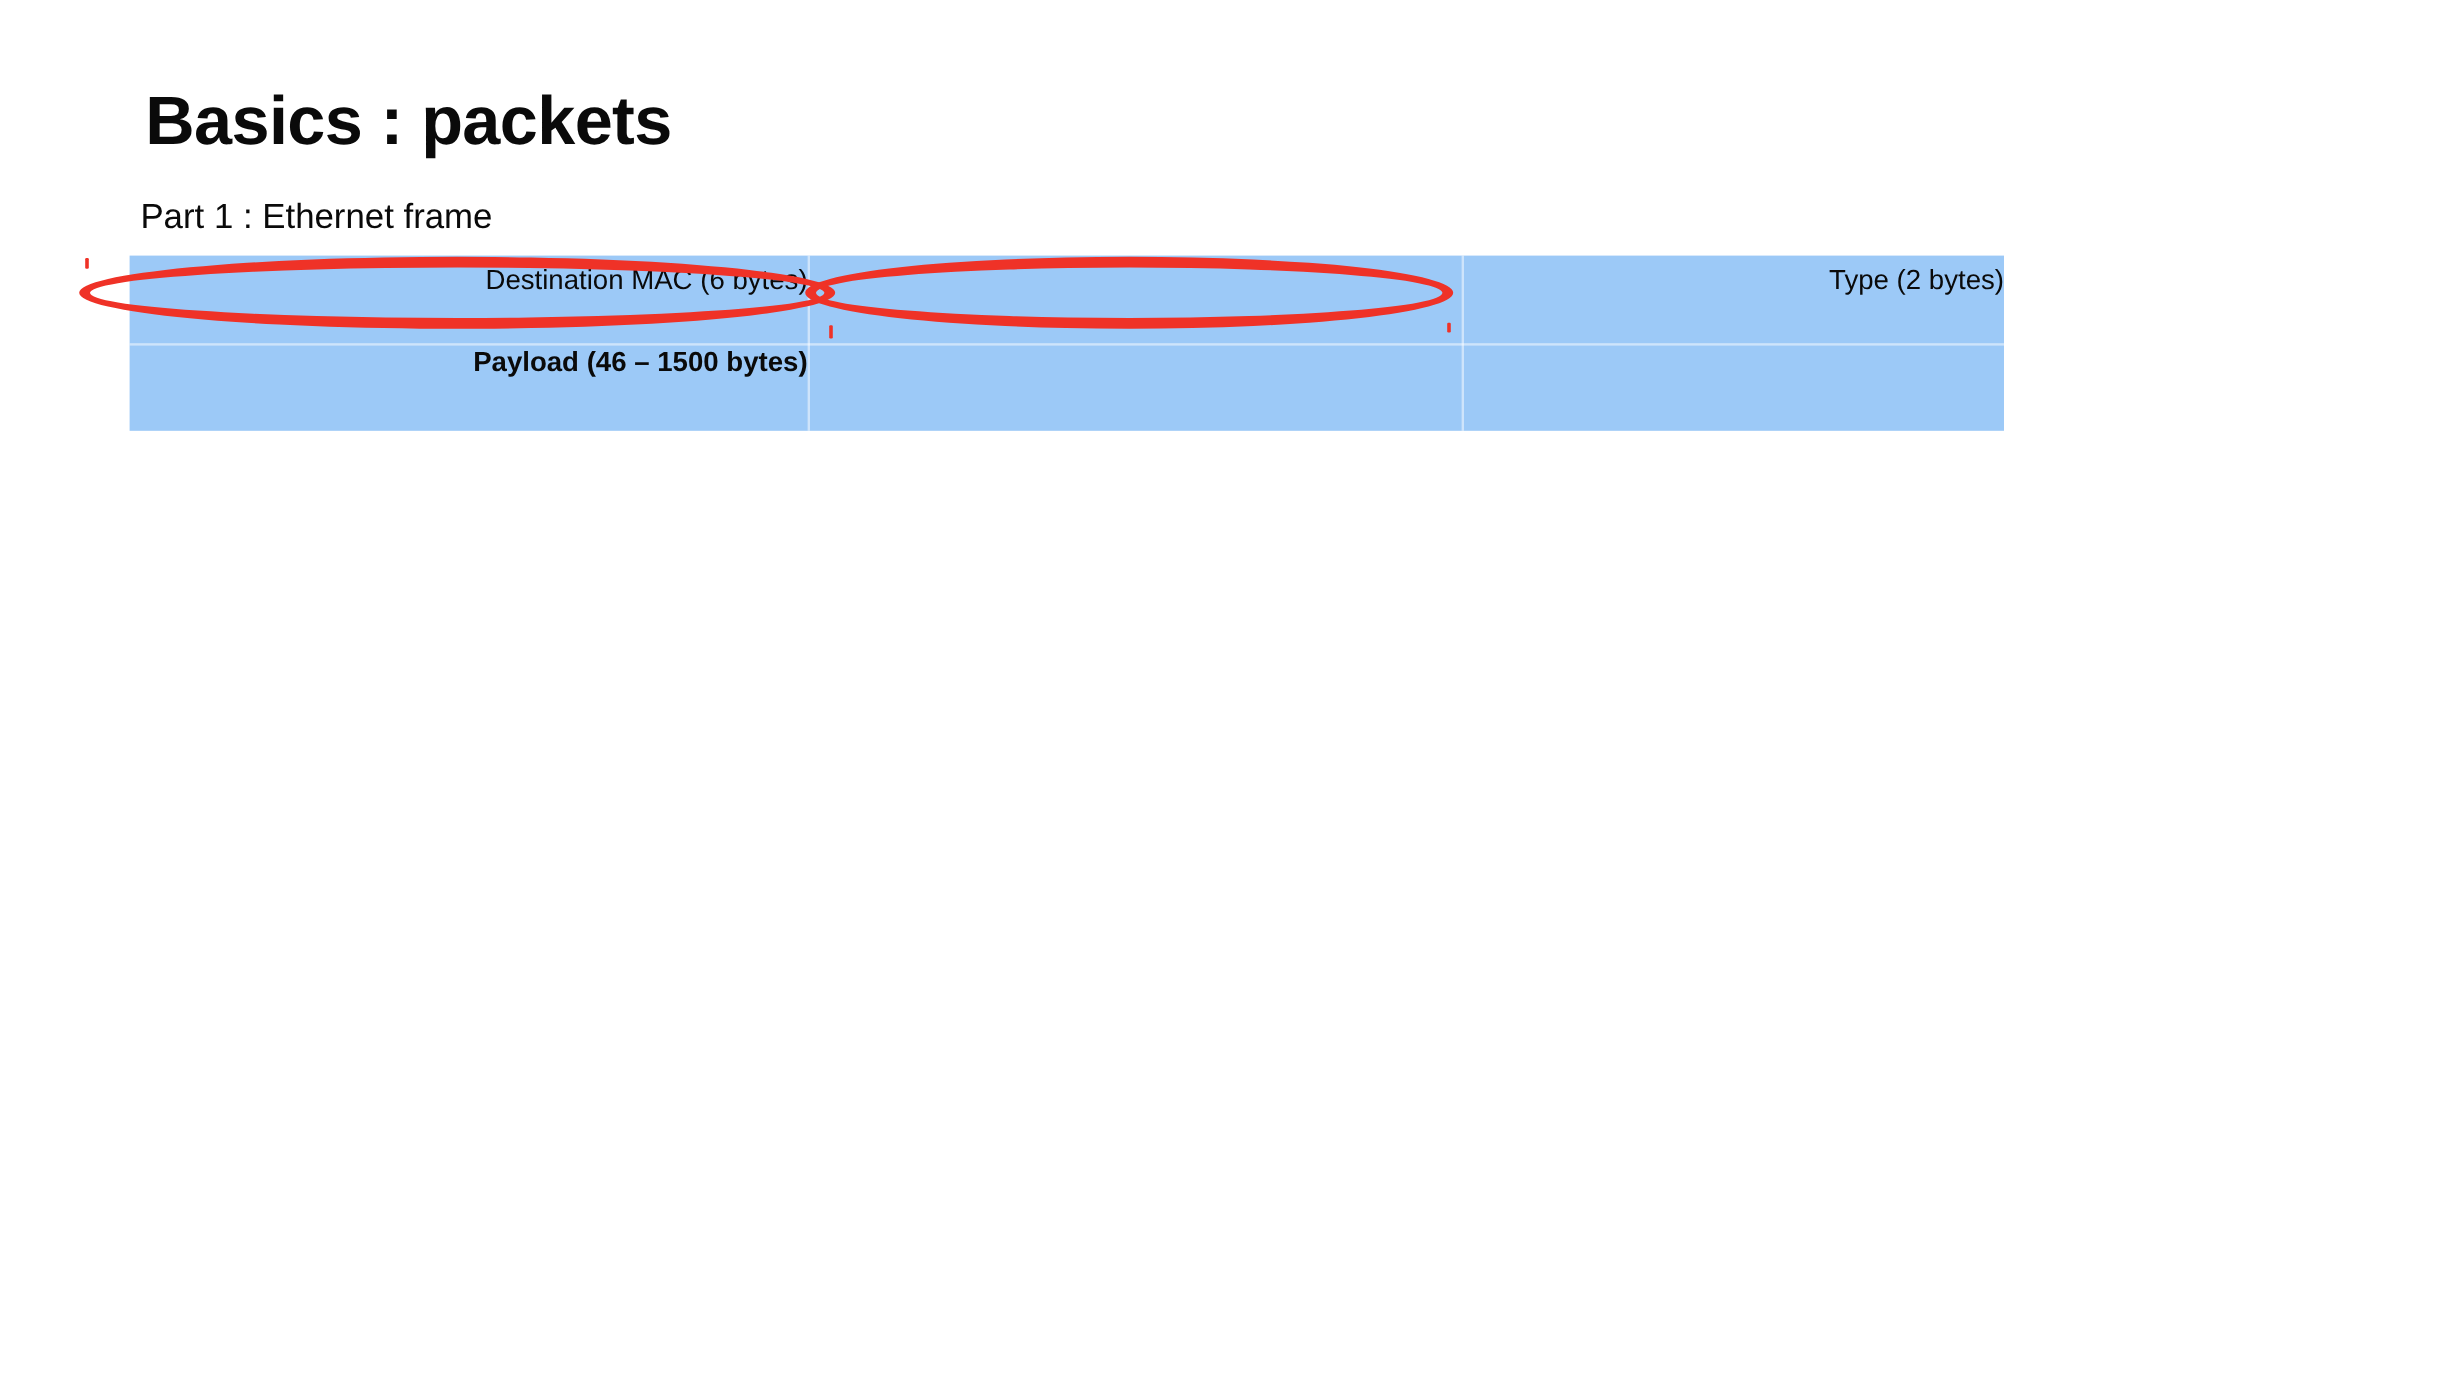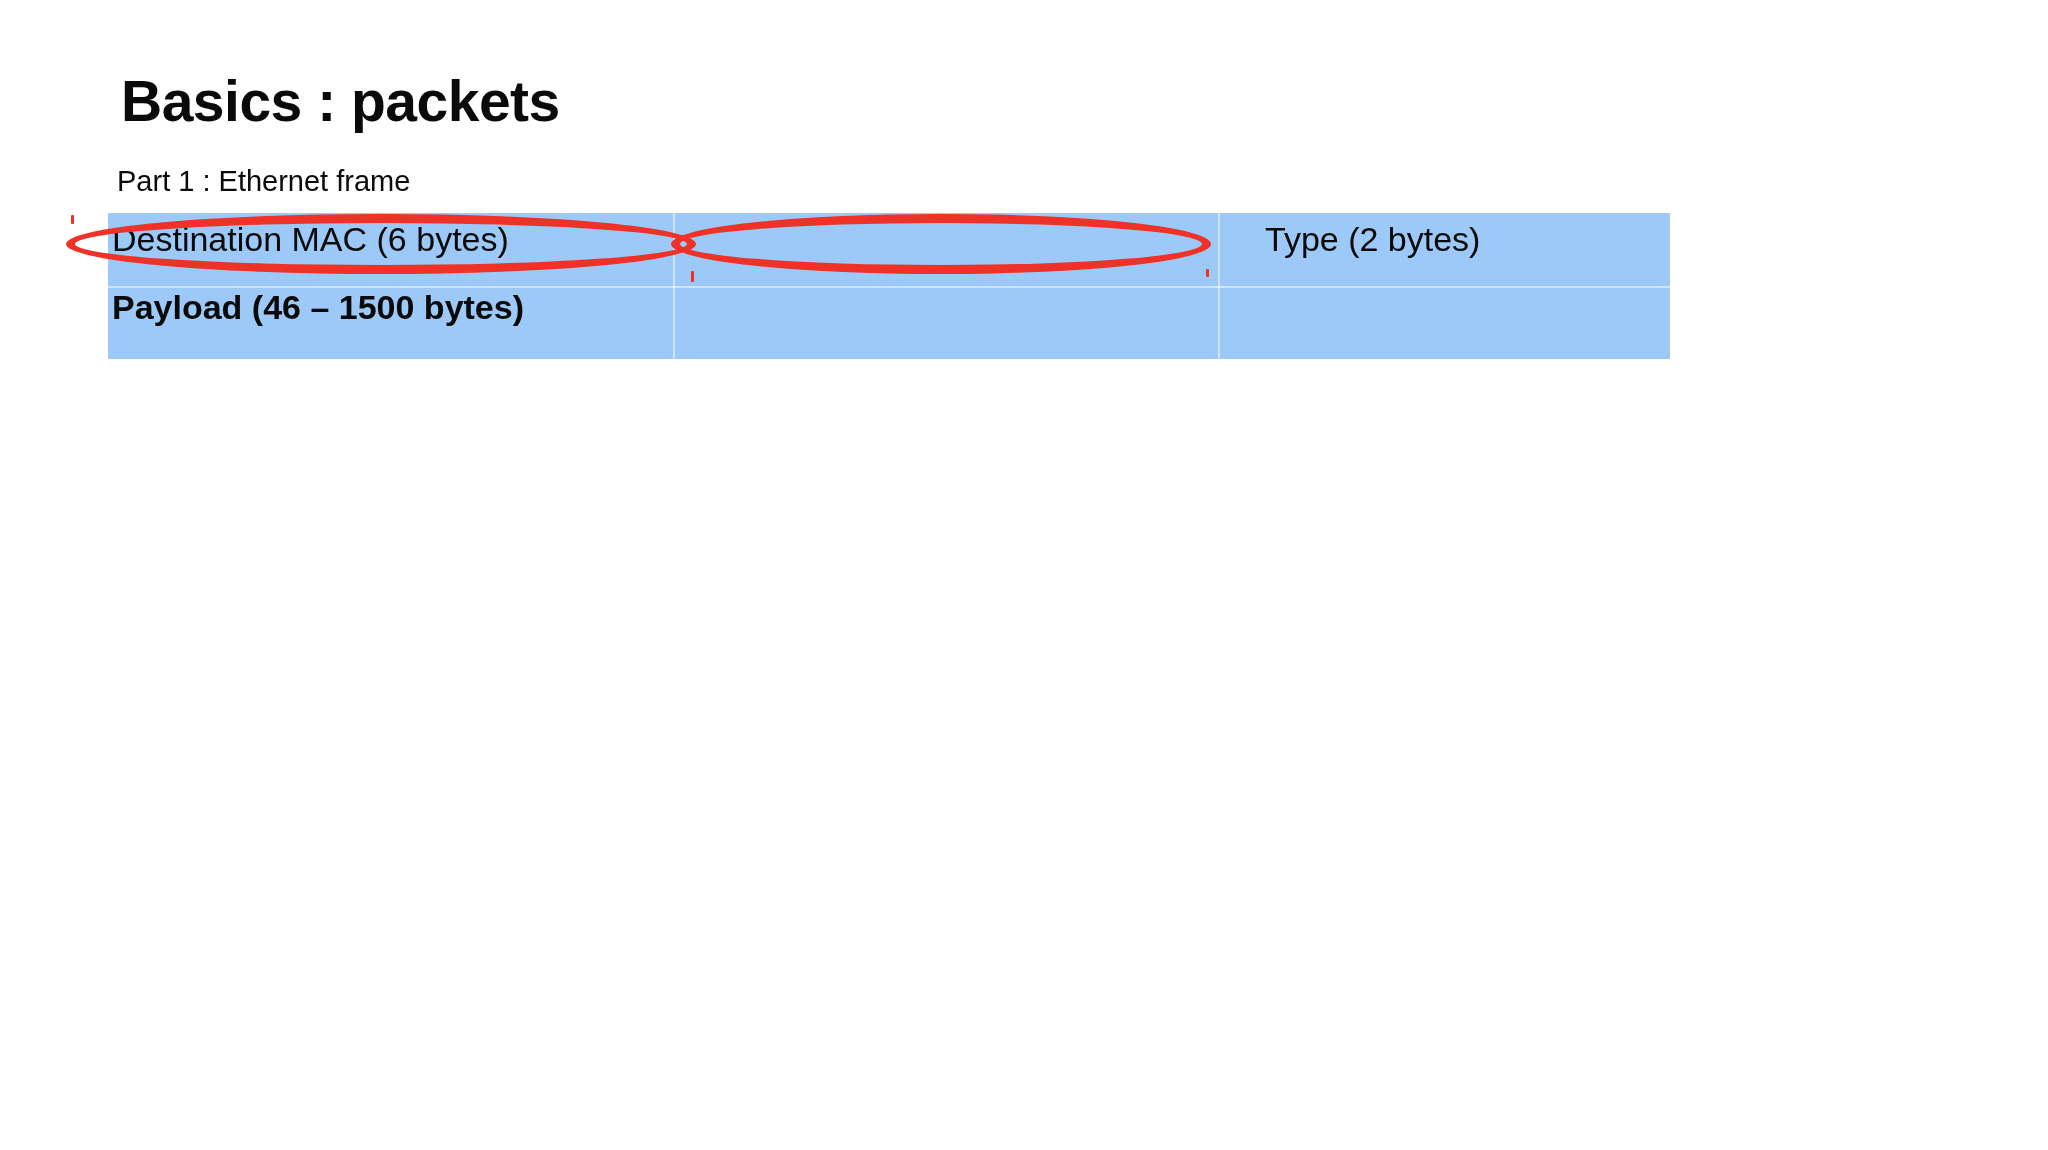--- a/index.html
+++ b/index.html
@@ -2,21 +2,21 @@
 <html style="--background: #ffffff; --table-fill: #9cc9f7; --annotation-red: #ef3227; --text: #0a0a0a;"><head>
 <meta charset="utf-8">
 <style>
   :root {
     --background: #ffffff;
     --table-fill: #9cc9f7;
     --grid-line: rgba(255,255,255,0.5);
     --annotation-red: #ef3227;
     --text: #0a0a0a;
   }
-  * { margin: 0; padding: 0; box-sizing: border-box; }
+  * { margin: 0; padding: 0; box-sizing: border-box; text-align: right; }
   html, body { width: 2048px; height: 1150px; }
   body {
     background: var(--background);
     font-family: "Liberation Sans", "DejaVu Sans", sans-serif;
     color: var(--text);
     position: relative;
     overflow: hidden;
   }
   .canvas { position: absolute; inset: 0; }
 
@@ -38,30 +38,30 @@
   }
 
   .frame-table {
     position: absolute;
     left: 108px; top: 213px;
     width: 1562px; height: 146px;
     background: var(--table-fill);
   }
   .cell {
     position: absolute;
-    font-size: 34px;
+    font-size: 23px;
     line-height: 1.1;
     white-space: nowrap;
     color: var(--text);
   }
   .row1 { top: 0; height: 74px; padding-top: 8px; }
   .row2 { top: 74px; height: 72px; padding-top: 2px; font-weight: bold; }
   .col1 { left: 0;      width: 565px; padding-left: 4px; }
   .col2 { left: 565px;  width: 545px; padding-left: 31px; }
-  .col3 { left: 1110px; width: 452px; padding-left: 7px; margin-left: 40px; }
+  .col3 { left: 1110px; width: 452px; padding-left: 7px; }
 
   .vline {
     position: absolute; top: 0; bottom: 0; width: 2px;
     background: var(--grid-line);
   }
   .vline.v1 { left: 565px; }
   .vline.v2 { left: 1110px; }
   .hline {
     position: absolute; left: 0; right: 0; top: 73px; height: 2px;
     background: var(--grid-line);

